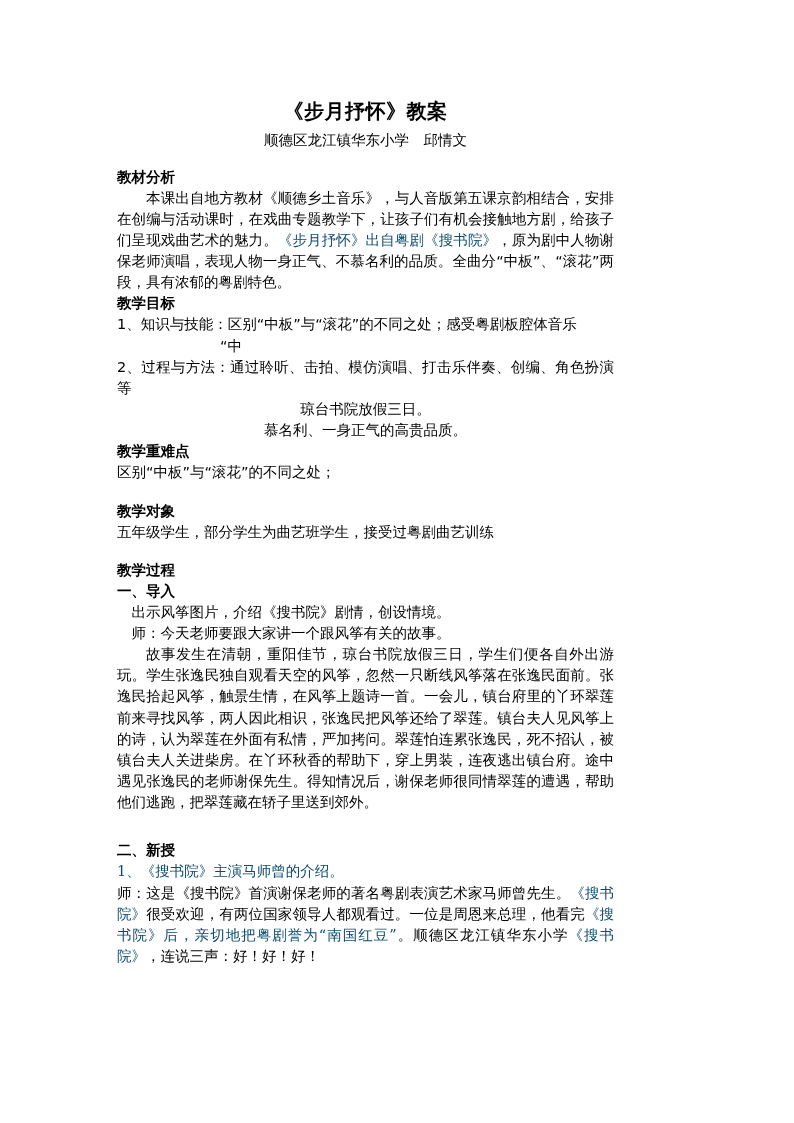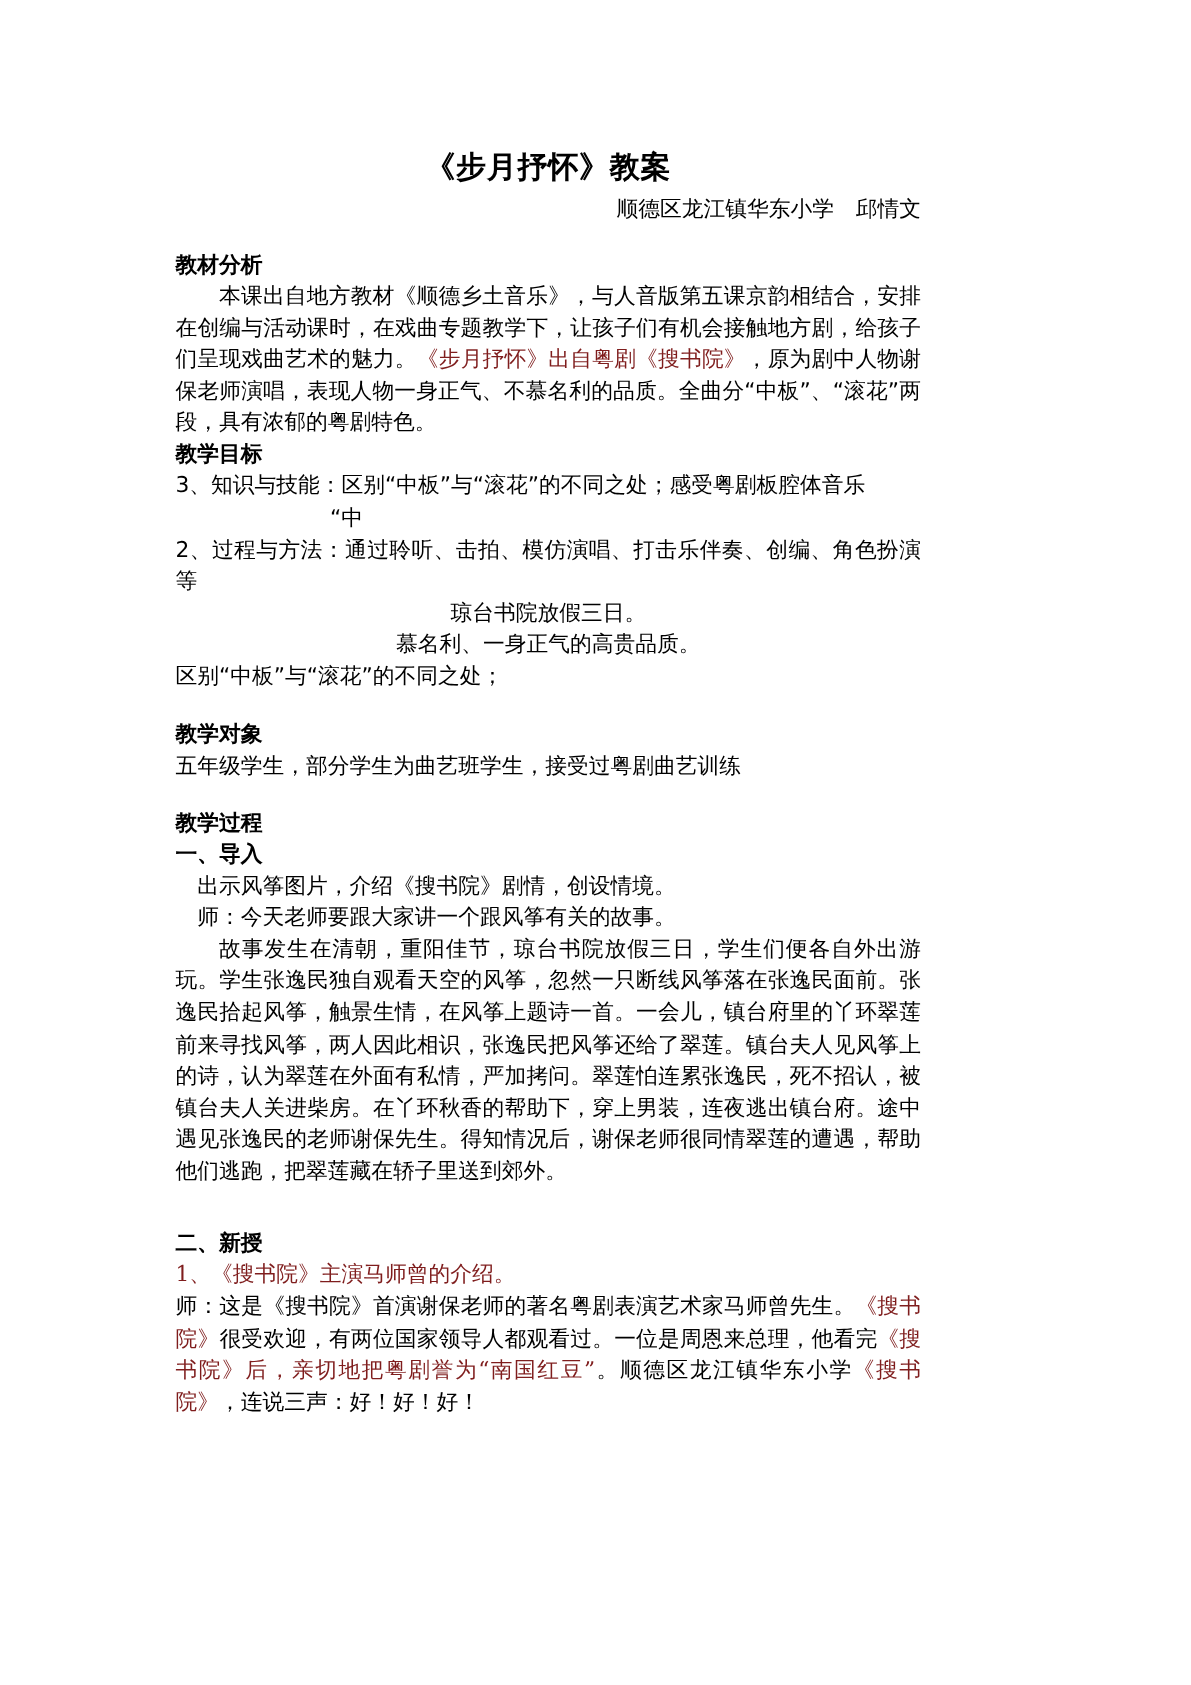--- a/index.html
+++ b/index.html
@@ -24,21 +24,21 @@
   }
   .doc-title {
     text-align: center;
     font-size: 20px;
     font-weight: bold;
     line-height: 1.5;
     margin: 0 0 2px 0;
     letter-spacing: 0.5px;
   }
   .doc-subtitle {
-    text-align: right;
+    text-align: center;
     font-size: 14.5px;
     line-height: 1.7;
     margin: 0 0 14px 0;
   }
   .sec-head {
     font-size: 14.5px;
     font-weight: bold;
     line-height: 1.45;
     margin: 0;
   }
@@ -56,21 +56,21 @@
     padding-left: 7.1em;
     display: block;
   }
   .center-cont {
     text-align: center;
     font-size: 14.5px;
     line-height: 1.46;
     margin: 0;
   }
   .gray {
-    color: #7f1d1d;
+    color: #0c4a6e;
   }
   .serif {
     font-family: "DejaVu Serif", serif;
   }
   .gap-md { height: 17px; }
   .gap-lg { height: 27px; }
   .blk { display: block; }
 </style>
 </head>
 <body>
@@ -78,31 +78,32 @@
 <div class="page">
 
   <h1 class="doc-title">《步月抒怀》教案</h1>
   <div class="doc-subtitle">顺德区龙江镇华东小学　邱情文</div>
 
   <div class="sec-head">教材分析</div>
   <p class="para indent2"><span>本课出自地方教材《顺德乡土音乐》，与人音版第五课京韵相结合，安排在创编与活动课时，在戏曲专题教学下，让孩子们有机会接触地方剧，给孩子们呈现戏曲艺术的魅力。</span><span class="gray serif">《步月抒怀》出自粤剧《搜书院》</span><span>，原为剧中人物谢保老师演唱，表现人物一身正气、不慕名利的品质。全曲分“中板”、“滚花”两段，具有浓郁的粤剧特色。</span></p>
 
   <div class="sec-head">教学目标</div>
   <p class="para">
-      <span class="blk">3、知识与技能：区别“中板”与“滚花”的不同之处；感受粤剧板腔体音乐</span>
+      <span class="blk">1、知识与技能：区别“中板”与“滚花”的不同之处；感受粤剧板腔体音乐</span>
       <span class="hang">“中</span>
     </p>
   <p class="para">
       <span class="blk">2、过程与方法：通过聆听、击拍、模仿演唱、打击乐伴奏、创编、角色扮演等</span>
       <span class="center-cont blk">琼台书院放假三日。</span>
     </p>
   <p class="para">
       <span class="center-cont blk">慕名利、一身正气的高贵品质。</span>
     </p>
 
+  <div class="sec-head">教学重难点</div>
   <p class="para">区别“中板”与“滚花”的不同之处；</p>
 
   <div class="gap-md"></div>
 
   <div class="sec-head">教学对象</div>
   <p class="para">五年级学生，部分学生为曲艺班学生，接受过粤剧曲艺训练</p>
 
   <div class="gap-md"></div>
 
   <div class="sec-head">教学过程</div>

